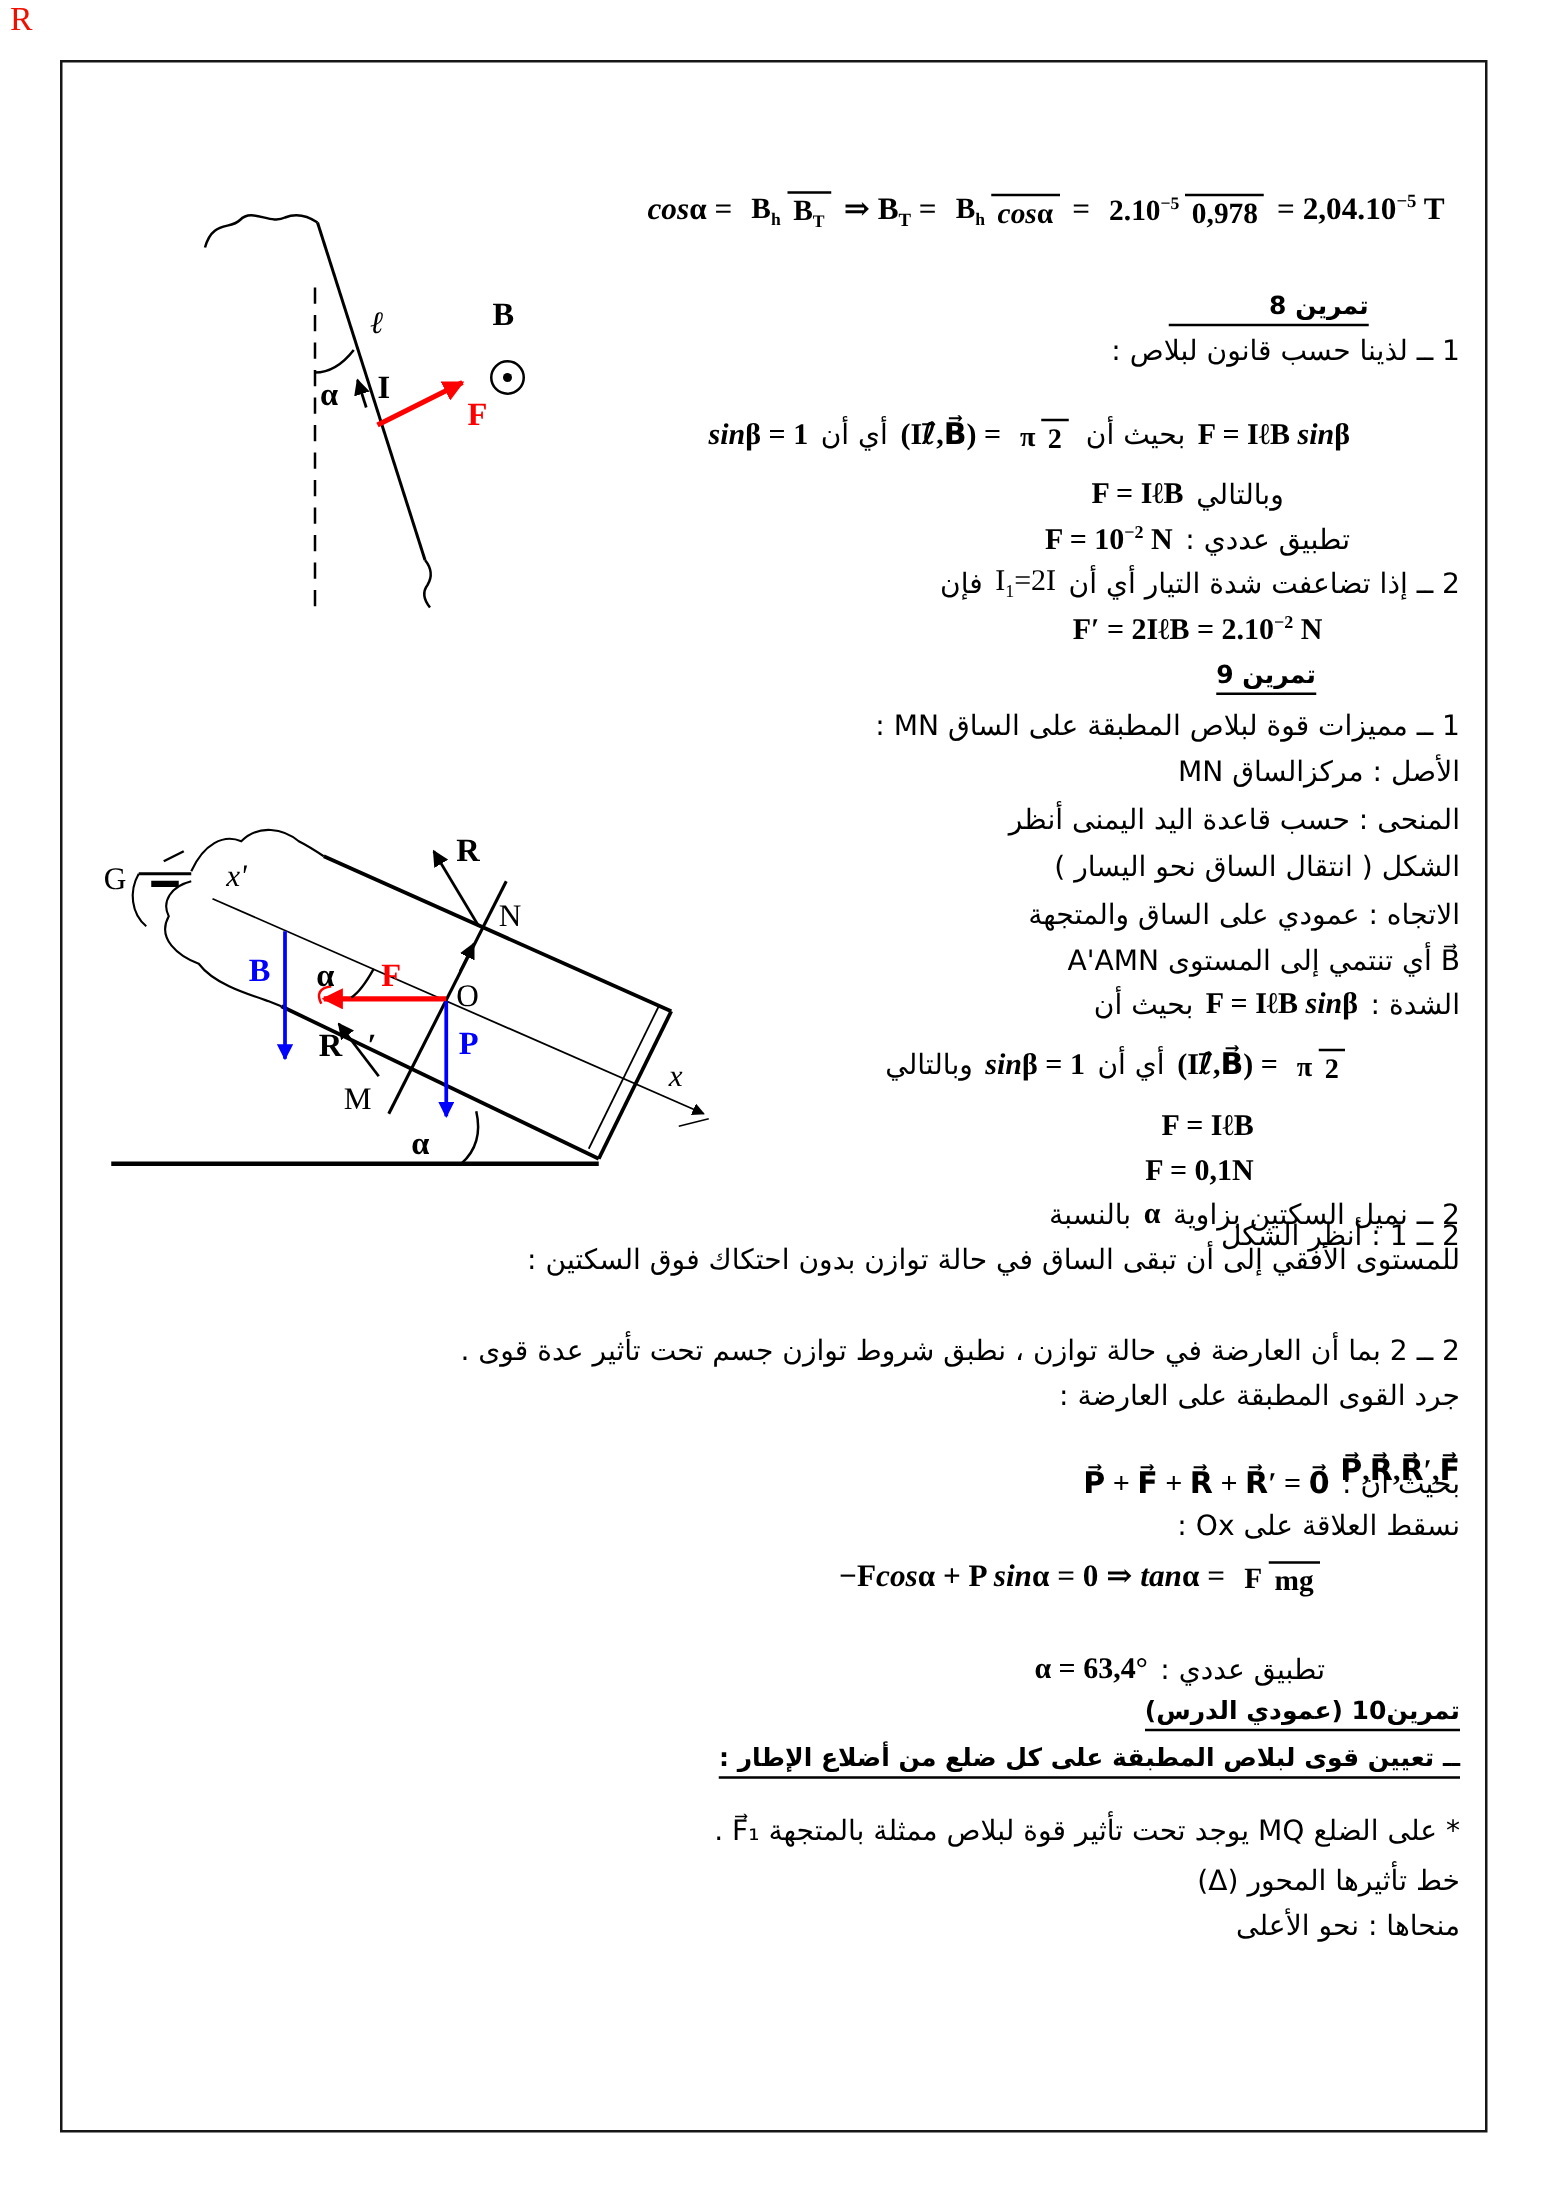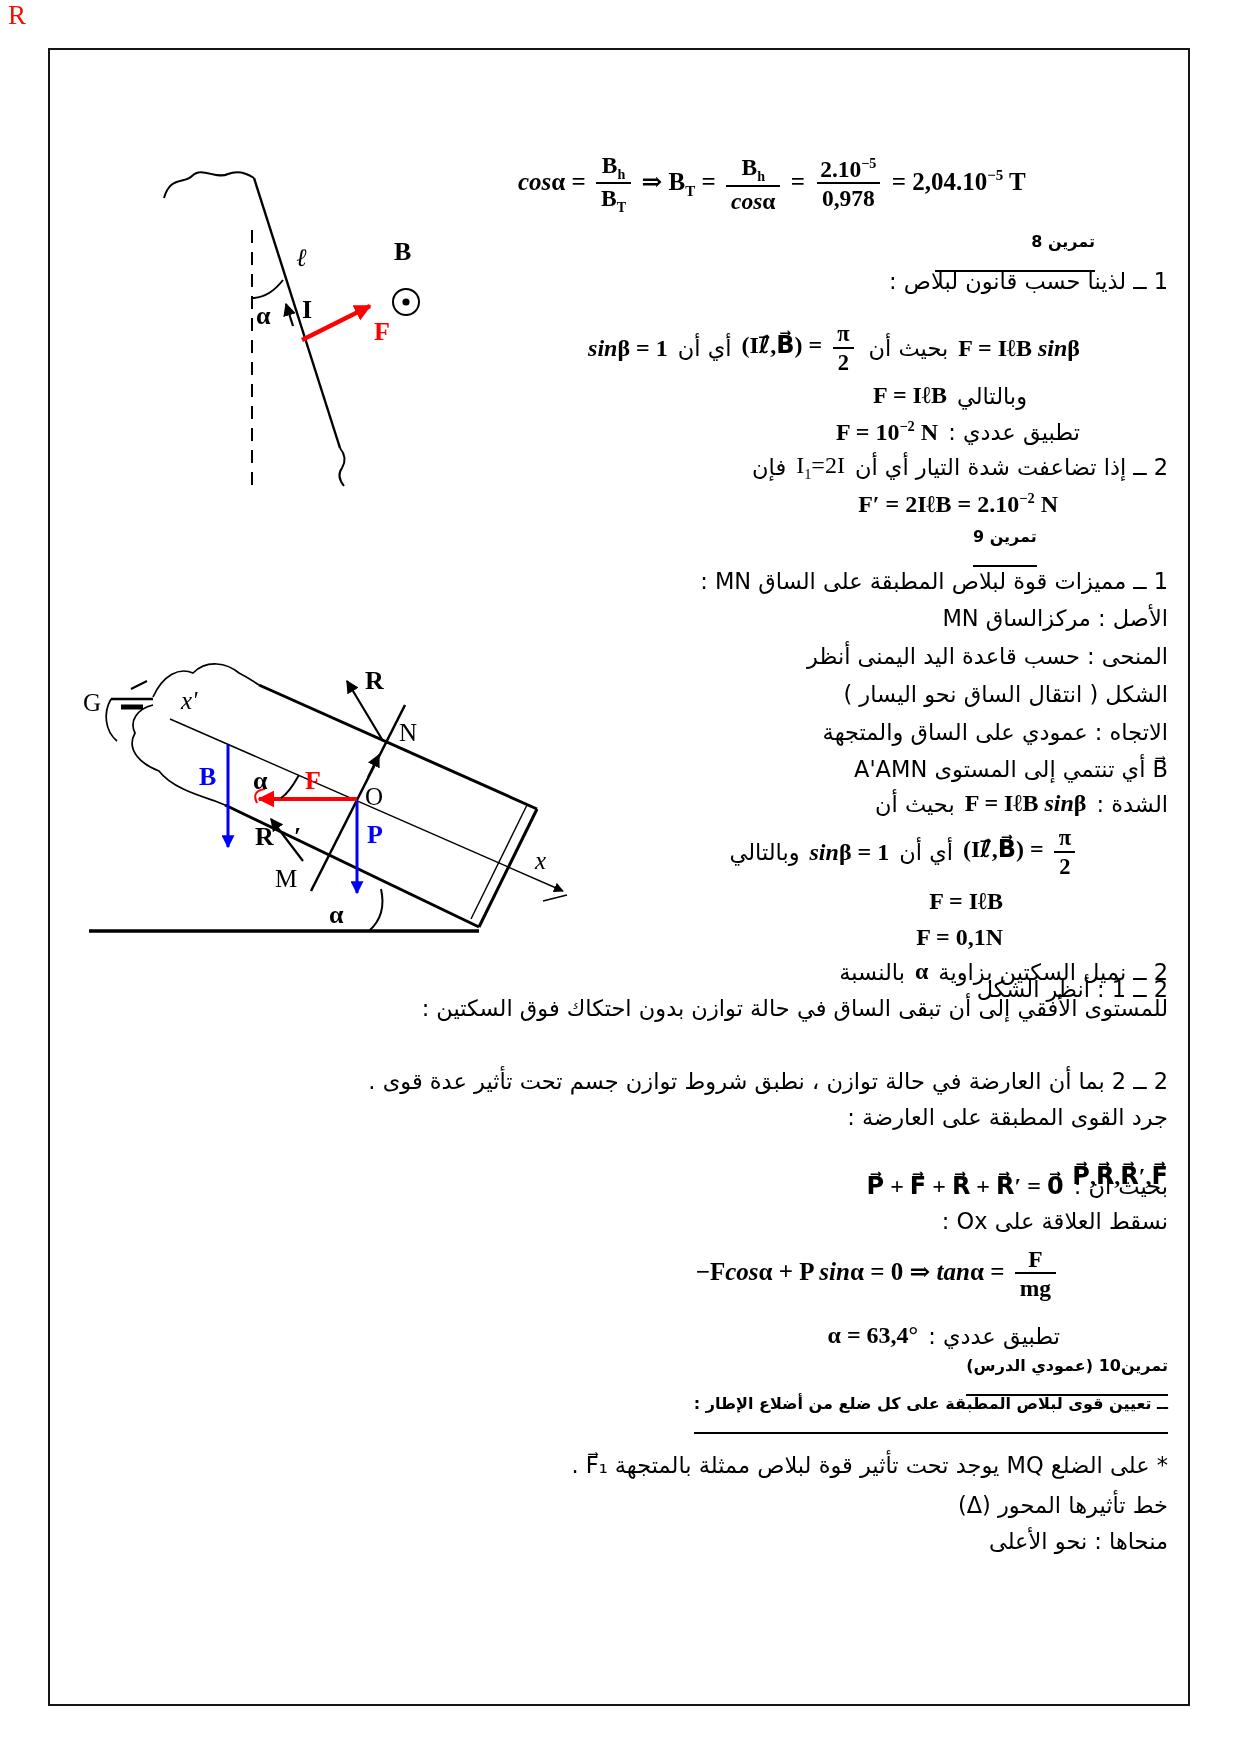--- a/index.html
+++ b/index.html
@@ -12,27 +12,27 @@
   .line{position:absolute;direction:rtl;display:flex;align-items:center;gap:10px;
         white-space:nowrap;font-size:22.5px;}
   .m{direction:ltr;unicode-bidi:isolate;white-space:nowrap;
      font-family:"Liberation Serif","DejaVu Serif","DejaVu Sans",serif;
      font-weight:bold;font-size:24px;}
   .m i{font-style:italic;}
   .eq{position:absolute;direction:ltr;white-space:nowrap;
       font-family:"Liberation Serif","DejaVu Serif","DejaVu Sans",serif;
       font-weight:bold;font-size:25px;}
   .eqflex{height:64px;}
-  .frac{display:inline-flex;flex-direction:column;align-items:center;
+  .frac{display:inline-flex;flex-direction:row;align-items:center;
         vertical-align:middle;line-height:1.12;font-size:0.94em;margin:0 4px;}
   .fnum{padding:0 5px;}
   .fden{border-top:2.2px solid #000;padding:1px 5px 0;}
   sup,sub{font-size:0.6em;}
-  .hd{position:absolute;direction:rtl;font-weight:bold;font-size:16px;
-      border-bottom:2.4px solid #000;padding-bottom:19px;white-space:nowrap;}
+  .hd{position:absolute;direction:rtl;font-weight:bold;font-size:20px;
+      border-bottom:2.4px solid #000;padding-bottom:3px;white-space:nowrap;}
   .sv-lb{font-family:"Liberation Serif","DejaVu Serif",serif;font-size:26px;font-weight:bold;}
   .sv-l{font-family:"Liberation Serif","DejaVu Serif",serif;font-size:25px;}
   .sv-i{font-style:italic;}
 </style>
 </head>
 <body>
 
 <div class="corner">R</div>
 <div class="frame"></div>
 

